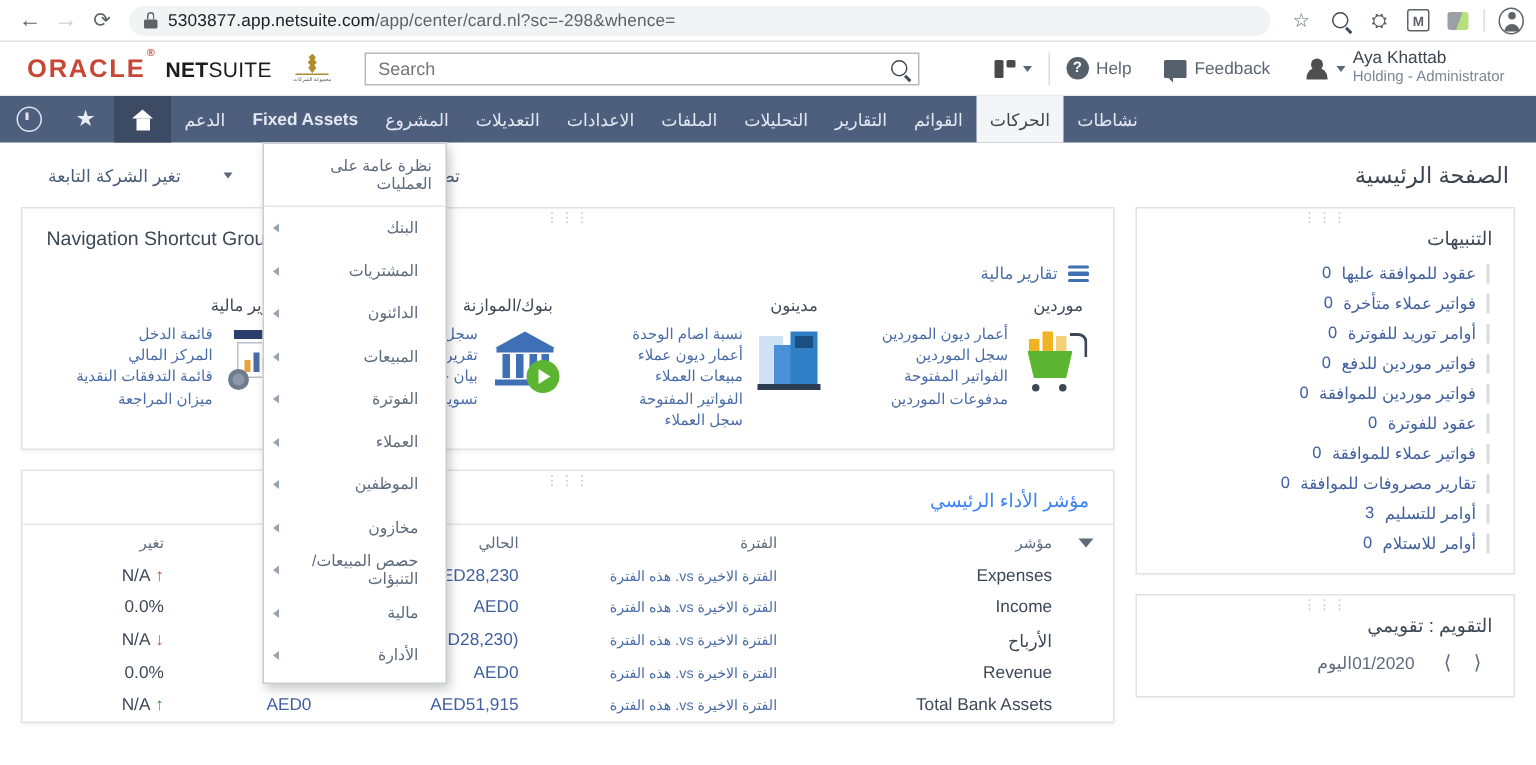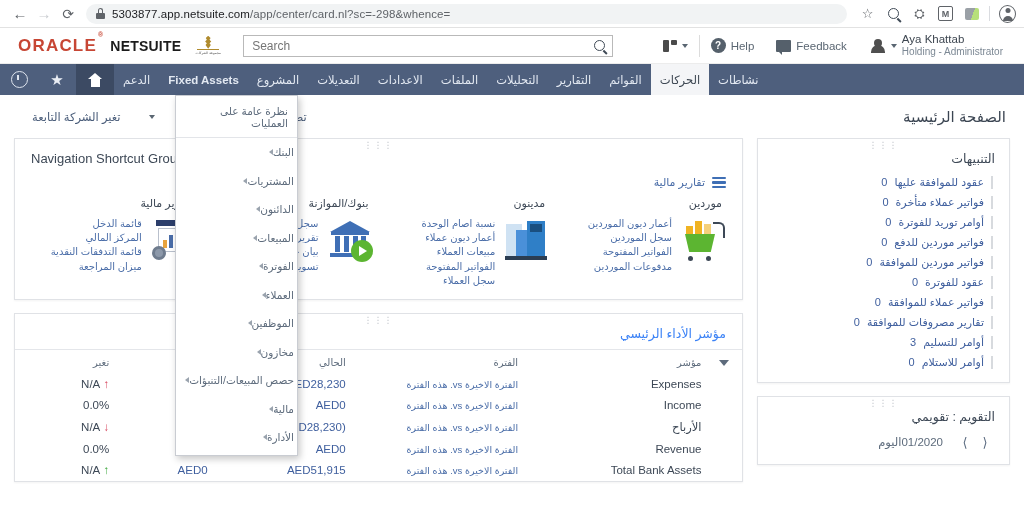--- a/index.html
+++ b/index.html
@@ -41,21 +41,21 @@
     width:10px;height:5px;border-radius:5px 5px 0 0;background:#5f6368;}
 
   
   .ns-header{height:36px;background:#fff;display:flex;align-items:center;padding:0 10px;
     box-sizing:border-box;border-bottom:1px solid #ececec;}
   .logo{display:flex;align-items:center;gap:7px;margin-left:8px;}
   .oracle{color:#c74634;font-size:17px;font-weight:bold;letter-spacing:1.2px;position:relative;}
   .oracle sup{font-size:7px;position:relative;top:-7px;left:1px;}
   .netsuite{font-size:14px;letter-spacing:.2px;color:#1b1b1b;}
   .netsuite b{font-weight:bold;}
-  .netsuite span{font-weight:bold;}
+  .netsuite span{font-weight:normal;}
   .crest{width:26px;height:26px;margin-left:14px;display:flex;flex-direction:column;
     align-items:center;justify-content:center;}
   .crest .emblem{width:11px;height:13px;background:#b08b2e;
     clip-path:polygon(50% 0,72% 18%,62% 30%,78% 45%,62% 58%,74% 72%,50% 100%,26% 72%,38% 58%,22% 45%,38% 30%,28% 18%);}
   .crest .ctext{font-size:3.4px;color:#555;margin-top:1px;white-space:nowrap;}
   .crest .cline{width:22px;height:1px;background:#b08b2e;margin-top:.5px;}
   .search-wrap{margin-left:22px;width:370px;height:22px;border:1px solid #b9b9b9;background:#fff;
     display:flex;align-items:center;box-sizing:border-box;}
   .search-wrap input{border:none;outline:none;flex:1;height:100%;padding:0 8px;font-size:12px;
     color:#333;font-family:inherit;background:transparent;}
@@ -100,22 +100,22 @@
   .nav-item{padding:0 9px;display:flex;align-items:center;color:#e3e9f2;font-size:11.5px;
     white-space:nowrap;cursor:default;}
   .nav-item.active{background:#f4f5f7;color:#3d4752;}
   .nav-item.en{font-size:11.5px;font-weight:bold;}
 
   
   .dropdown{position:absolute;left:175px;top:95px;width:121px;background:#fff;
     border:1px solid #c9ccd2;box-shadow:2px 3px 7px rgba(0,0,0,.22);z-index:60;direction:rtl;
     padding:2px 0 3px;}
   .dd-head{padding:7px 9px 8px;font-size:10.5px;color:#5d6b7c;border-bottom:1px solid #e3e5e9;}
-  .dd-item{height:28.5px;display:flex;align-items:center;
-    padding:0 3px 0 6px;font-size:10.5px;color:#5d6b7c;}
+  .dd-item{height:28.5px;display:flex;align-items:center;justify-content:space-between;
+    padding:0 18px 0 6px;font-size:10.5px;color:#5d6b7c;}
   .dd-arrow{width:0;height:0;border-top:3.2px solid transparent;border-bottom:3.2px solid transparent;
     border-right:4.2px solid #9aa3ae;}
 
   
   .page{position:absolute;left:0;top:95px;width:1024px;height:415px;background:#fff;direction:rtl;}
   .page-top{height:43px;display:flex;align-items:center;padding:0 18px;box-sizing:border-box;}
   .page-title{font-size:15px;color:#3b4552;}
   .top-ctrls{margin-right:auto;display:flex;align-items:center;gap:0;}
   .tctrl{display:flex;align-items:center;gap:5px;padding:0 14px;font-size:11.5px;color:#4a5d7a;}
   .content{display:flex;direction:rtl;padding:0 14px;box-sizing:border-box;gap:14px;}

